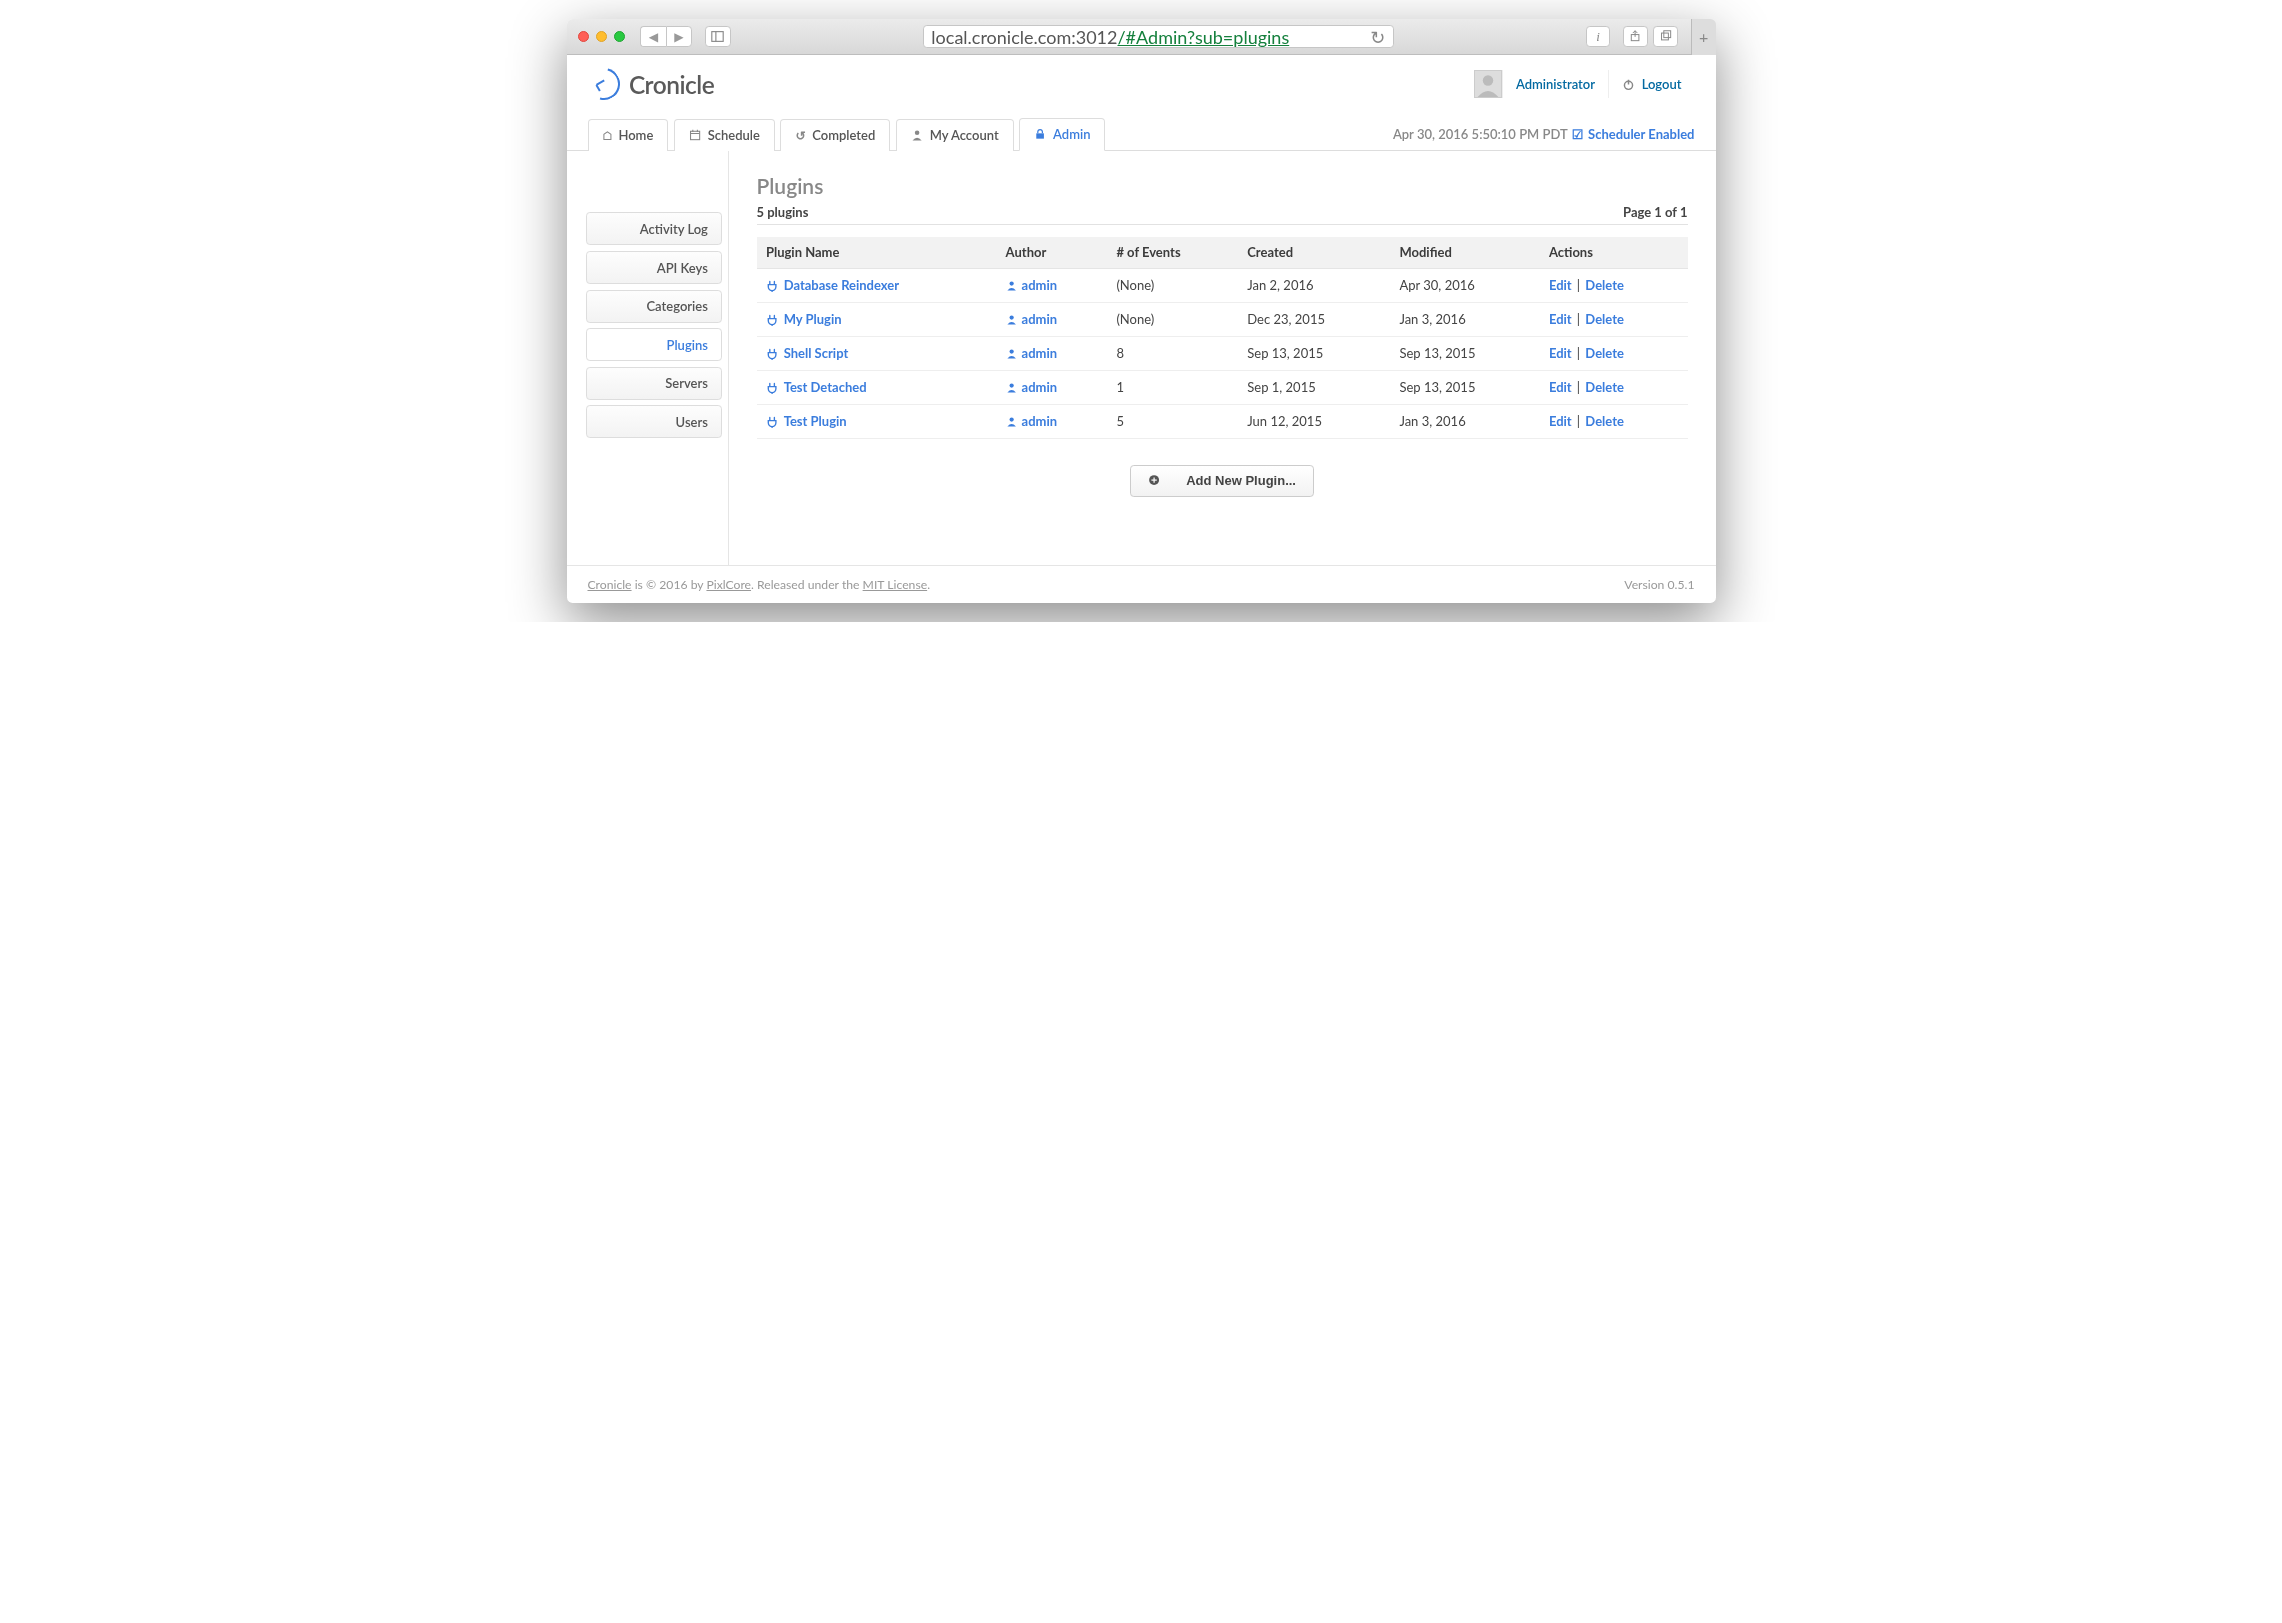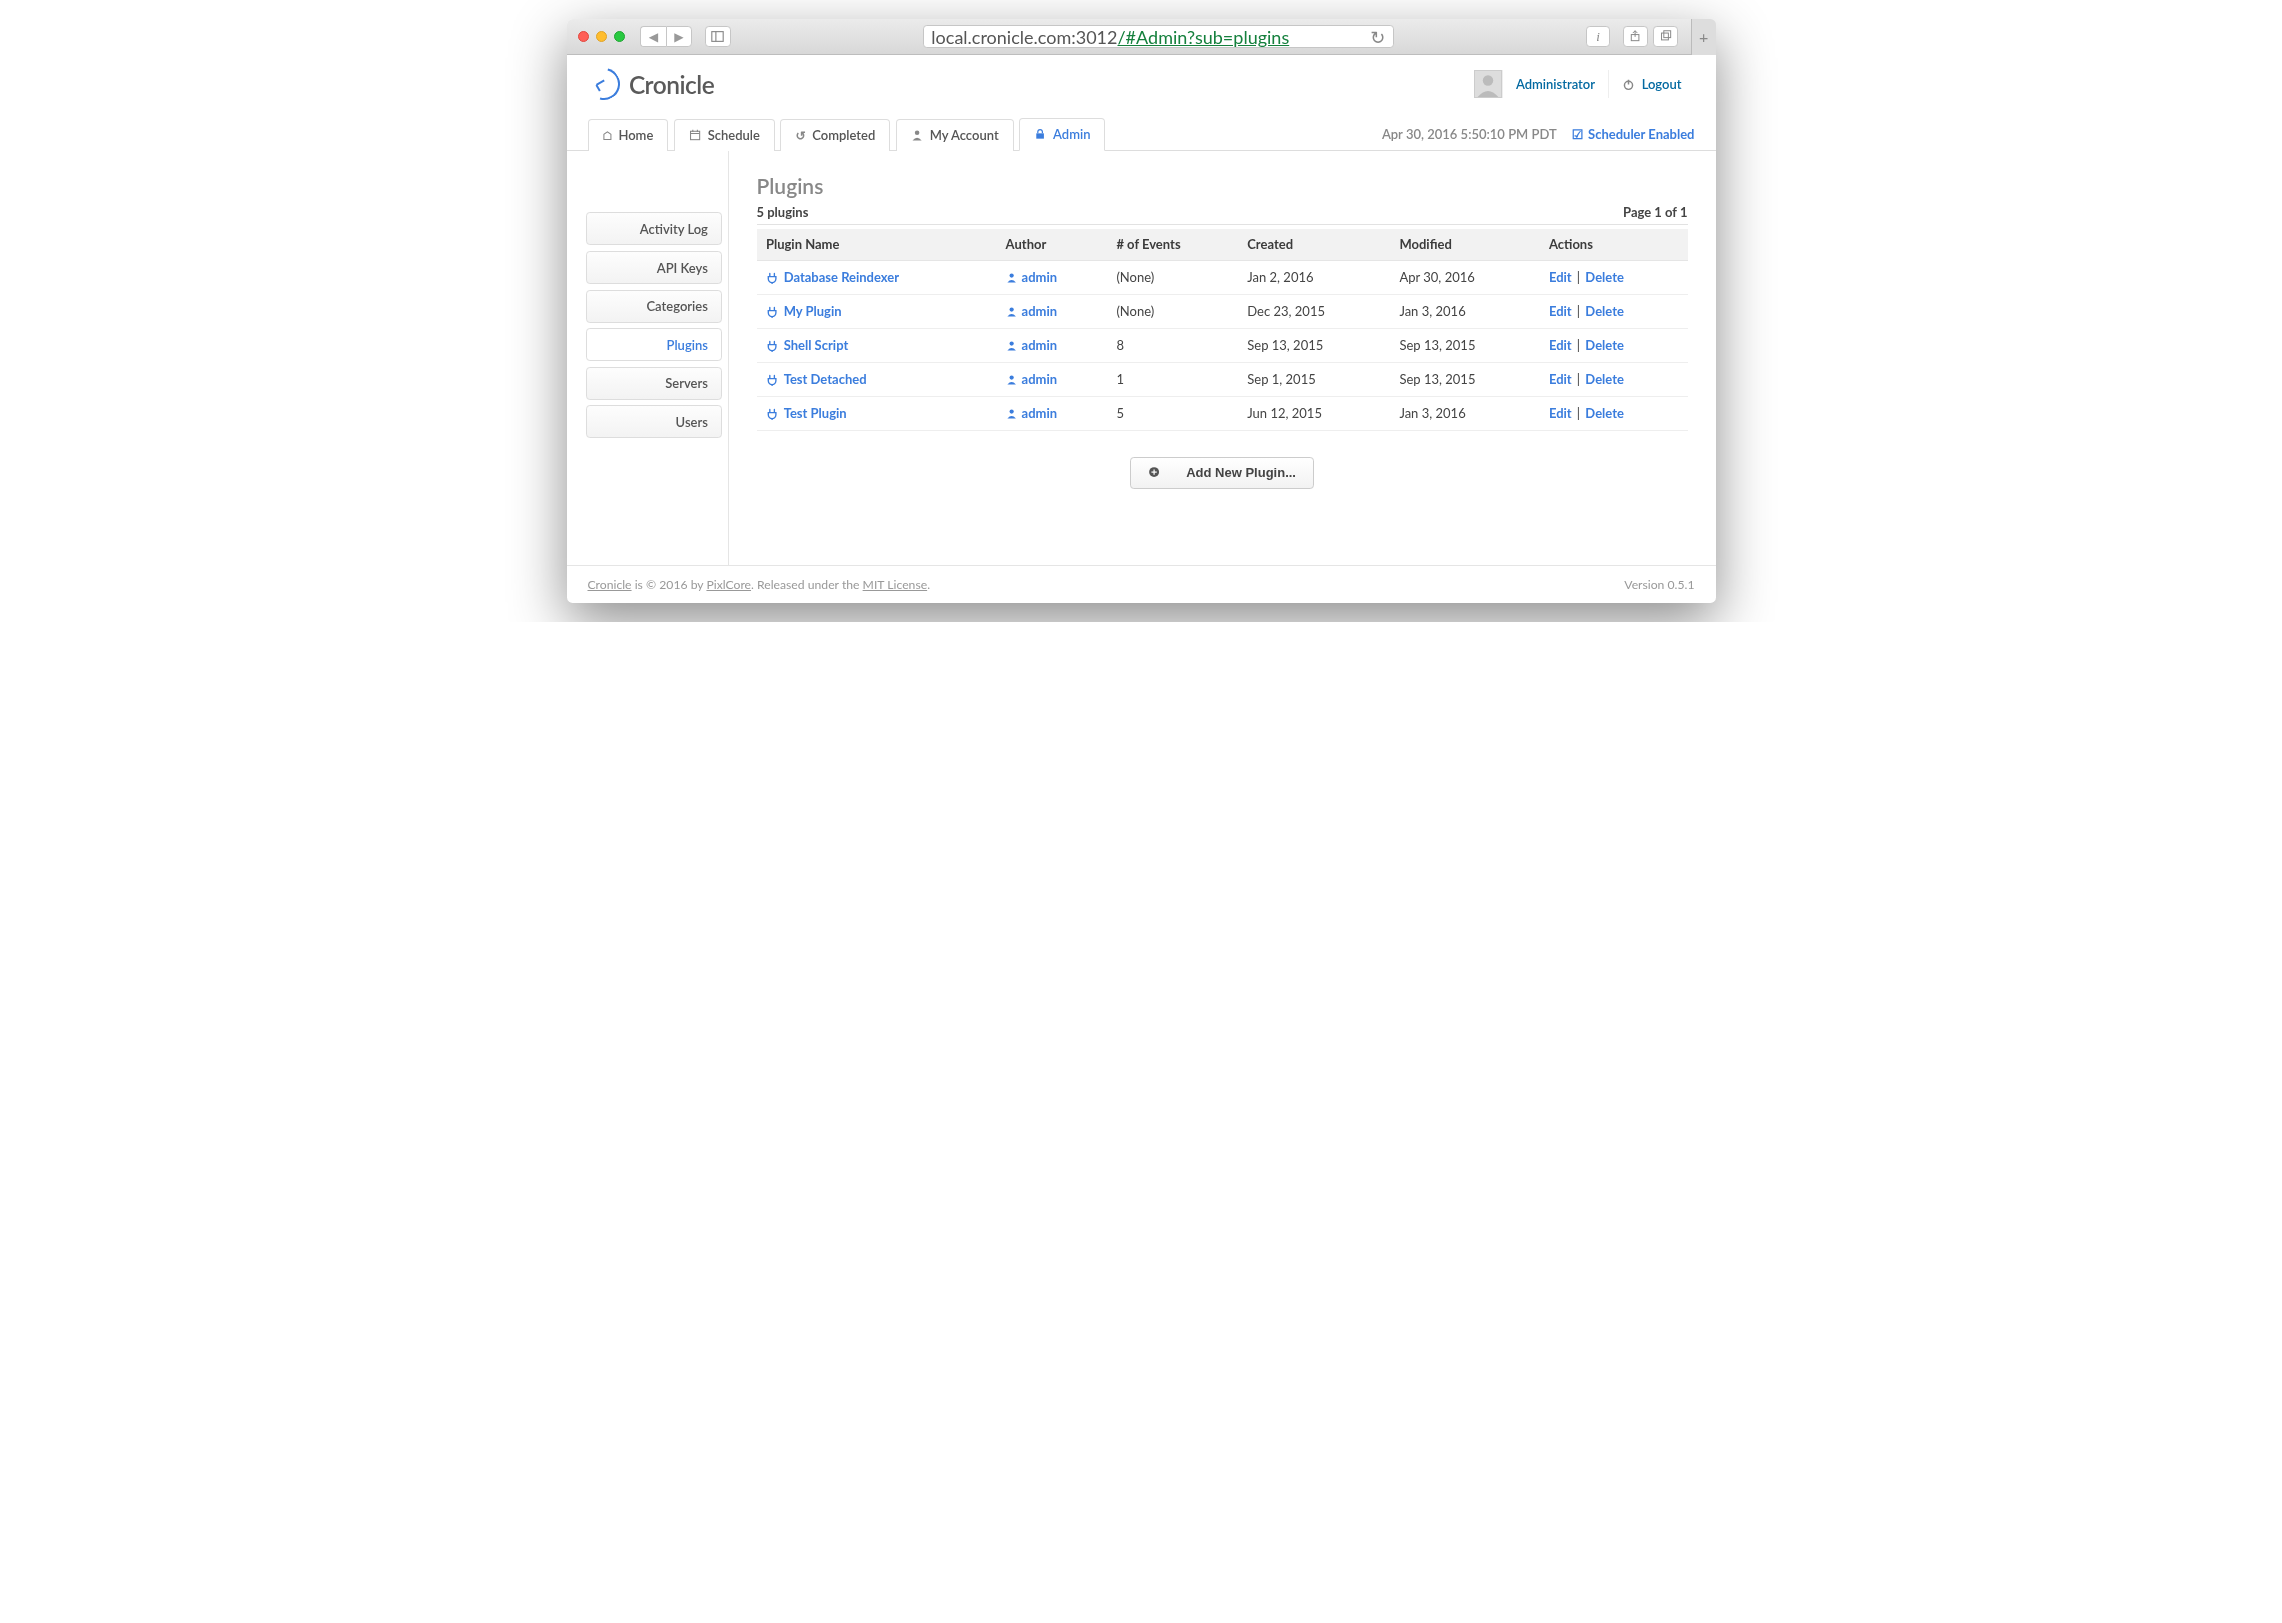--- a/index.html
+++ b/index.html
@@ -58,32 +58,32 @@
   .avatar svg{width:100%;height:100%;}
   .hdr-link { padding:5.6px 13px; color:#0369a1; font-weight:600; display:flex; align-items:center; gap:6.6px; border-left:0.9px solid #eee;}
   .hdr-link:first-of-type{border-left:none;}
   .hdr-link .ico{color:#888;}
   
   .tabbar { display:flex; align-items:flex-end; padding: 9.4px 21px 0 21px; border-bottom:0.9px solid #ddd; position:relative;}
   .tab { padding:7.5px 14px; border:0.9px solid #ddd; border-bottom:none; border-radius:3.8px 3.8px 0 0; margin-right:5.6px; background:#fff; color:#555; font-weight:600; display:flex; align-items:center; gap:6.6px; position:relative; top:0.9px; font-size:13px;}
   .tab.active { color:#3b7ddd; border-bottom:0.9px solid #fff;}
   .tab.active .tico{color:#3b7ddd;}
   .tico{color:#888; font-size:12.2px;}
-  .tabbar-right { margin-left:auto; display:flex; align-items:flex-end; gap:15px; padding-bottom:7.5px;}
+  .tabbar-right { margin-left:auto; display:flex; align-items:flex-end; gap:4px; padding-bottom:7.5px;}
   .timestamp { color:#888; font-weight:600; font-size:13px;}
   .sched-enabled { color:#3b7ddd; font-weight:700; font-size:13px; display:flex; align-items:center; gap:4.7px;}
   
   .body-wrap { display:flex; min-height:414px;}
   .sidebar { width:162px; border-right:0.9px solid #e5e5e5; padding-top:56px;}
   .side-item{ display:block; text-align:right; padding:7.5px 13px; margin:5.6px 5.6px 5.6px 19px; border:0.9px solid #ddd; border-radius:3.8px; background:linear-gradient(#fdfdfd,#f3f3f3); color:#555; font-weight:600; font-size:13px;}
   .side-item.active{ background:#fff; color:#3b7ddd; border-color:#ddd;}
   
   .main { flex:1; padding: 22.6px 28px; }
   .page-title{ font-size:21px; font-weight:600; color:#888; margin-bottom:5.6px;}
-  .meta-row{ display:flex; justify-content:space-between; border-bottom:0.9px solid #e2e2e2; padding-bottom:3.8px; margin-bottom:4px;}
+  .meta-row{ display:flex; justify-content:space-between; border-bottom:0.9px solid #e2e2e2; padding-bottom:3.8px; margin-bottom:12px;}
   .meta-row span{ font-weight:700; color:#444; font-size:13px;}
   table.data { width:100%; border-collapse:collapse; }
   table.data th { background:#f2f2f2; text-align:left; padding:7.5px 9.4px; font-weight:700; color:#3c3c3c; font-size:13px; border-bottom:0.9px solid #e5e5e5;}
   table.data td { padding:8.5px 9.4px; border-bottom:0.9px solid #eee; font-size:13px; color:#444;}
   table.data a.lnk { color:#3b7ddd; font-weight:700; }
   .plug-ico{ color:#3b7ddd; margin-right:5.6px; font-size:12.2px;}
   .user-ico{ color:#3b7ddd; margin-right:4.7px; font-size:11.3px;}
   .action-sep{ color:#444; padding:0 1.9px;}
   
   .add-btn-row{ text-align:center; margin-top:26px;}

